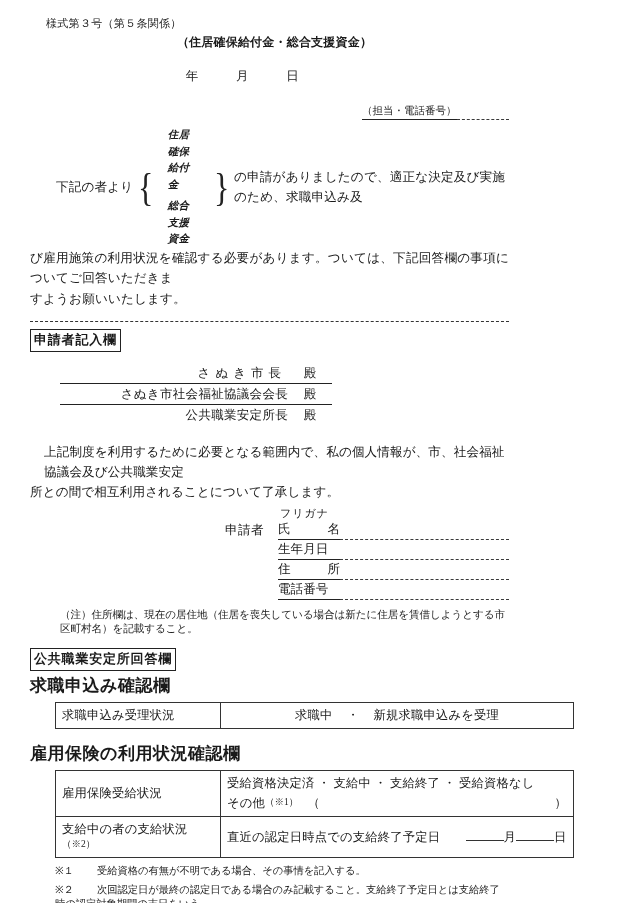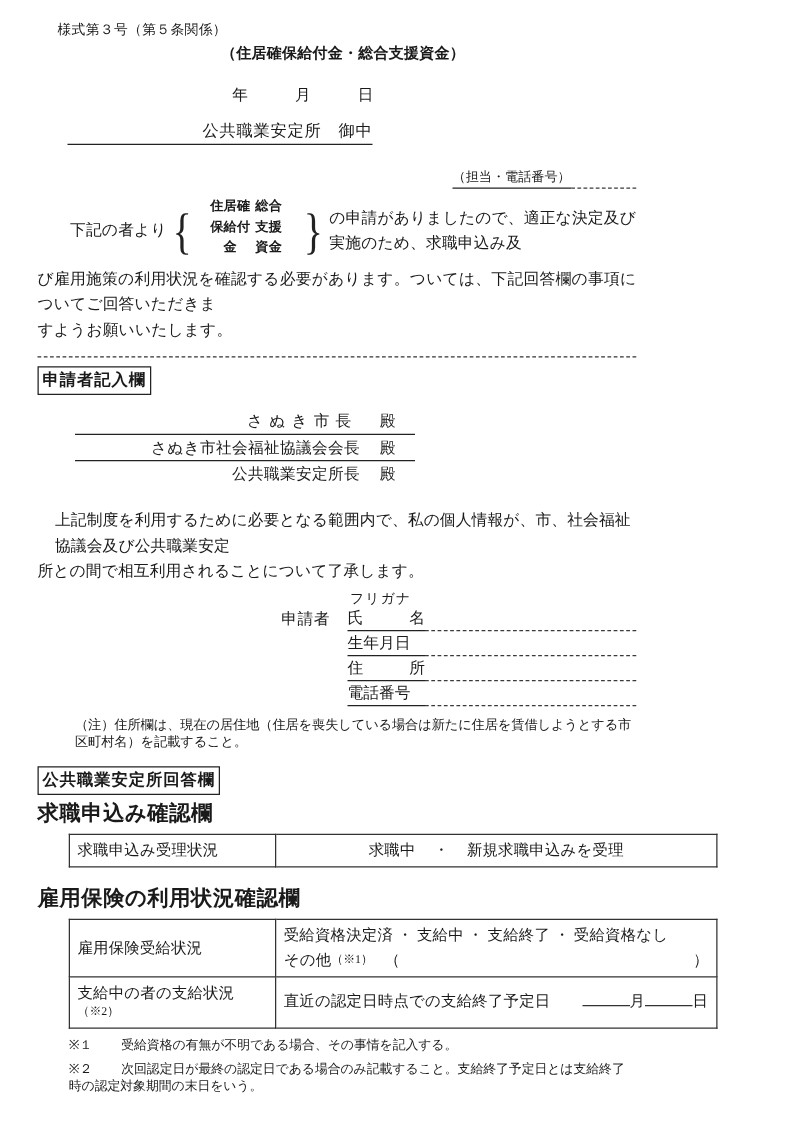--- a/index.html
+++ b/index.html
@@ -123,27 +123,27 @@
   }
   .brace {
     font-size: 40px;
     line-height: 0;
     font-weight: 300;
     transform: scaleX(.8);
     color: #222;
   }
   .brace-items {
     display: flex;
-    flex-direction: row;
+    flex-direction: column;
     justify-content: center;
     padding: 0 12px;
     font-size: 10.5px;
     font-weight: bold;
     letter-spacing: .2px;
-    text-align: center;
+    font-style: italic;
   }
   .brace-items div:first-child { margin-bottom: 5px; }
   .para-rest {
     margin-top: 1px;
     text-align: justify;
   }
 
   
   .sep {
     margin: 11px 0 0 0;
@@ -288,23 +288,20 @@
   </div>
 
   <div class="date-line">
     <span>年</span>
     <span class="d-gap"></span>
     <span>月</span>
     <span class="d-gap"></span>
     <span>日</span>
   </div>
 
-  <div class="hw-addr">
-    <span class="ul">公共職業安定所　御中</span>
-  </div>
 
   <div class="impl-wrap">
     <div class="impl-row second">
       <span class="lbl small">（担当・電話番号）</span>
       <span class="dash"></span>
     </div>
   </div>
 
   <div class="para-block">
     <div class="brace-line">

